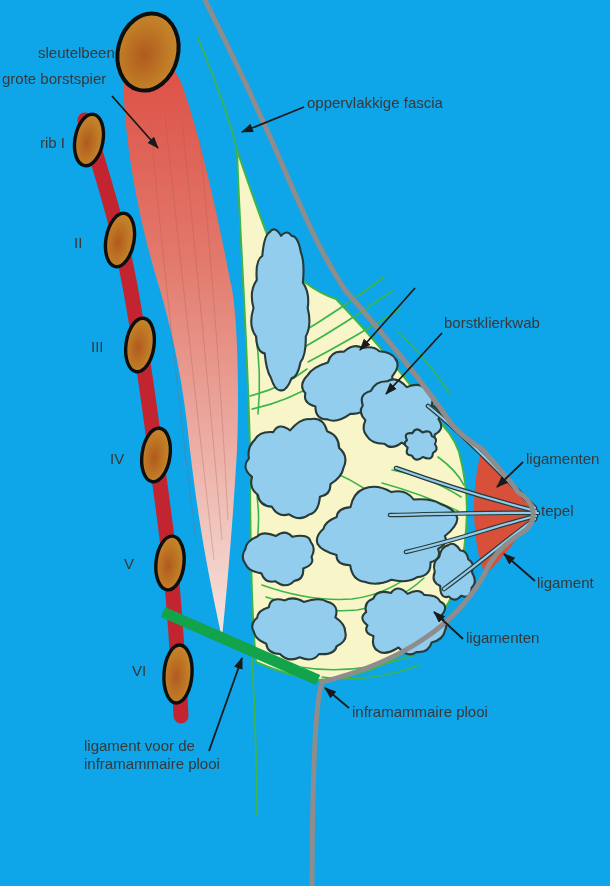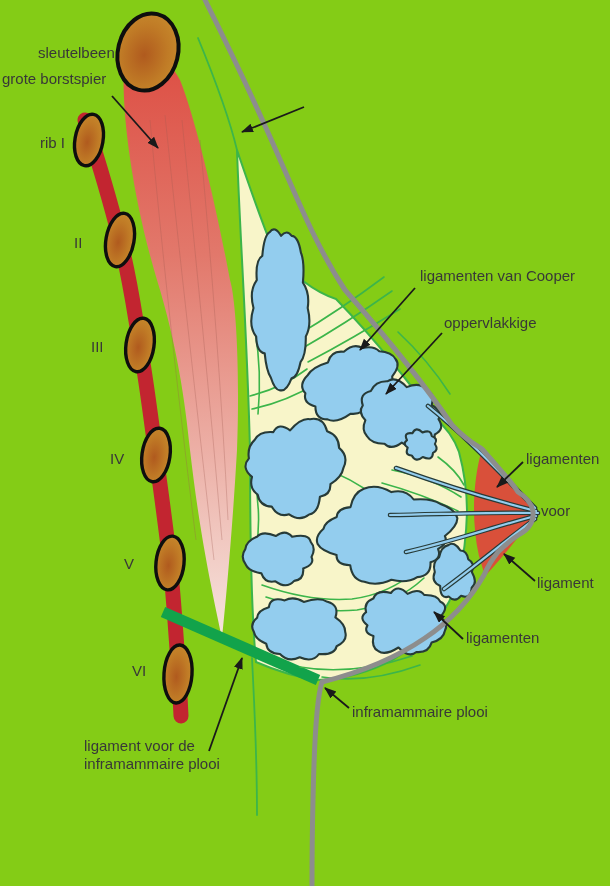--- a/index.html
+++ b/index.html
@@ -1,16 +1,16 @@
 <!DOCTYPE html>
 <html style="--skin: #8d8d8d; --fascia_green: #3cb54a; --ligament_green: #12a34b; --fat_yellow: #f8f5c9; --gland_blue: #93cdee; --gland_outline: #273b38; --bone_orange: #c9902f; --bone_core: #b05a1e; --rib_red: #c22530; --muscle_red: #dd4d42; --muscle_pale: #f6e4de; --areola_red: #d9503a; --text: #383838; --arrow: #1a1a1a;"><head>
 <meta charset="utf-8">
 <style>
   html,body{margin:0;padding:0;background:#ffffff;}
-  .fig{position:relative;width:610px;height:886px;background:#84cc16;overflow:hidden;
+  .fig{position:relative;width:610px;height:886px;background:#0ea5e9;overflow:hidden;
        font-family:"Liberation Sans","DejaVu Sans",sans-serif;}
   .fig svg{position:absolute;left:0;top:0;}
   .lbl{position:absolute;font-size:15px;line-height:18px;color:var(--text,#383838);
        white-space:nowrap;}
   .lbl.wrap{white-space:normal;width:152px;}
   
   .skin{fill:none;stroke:var(--skin,#8d8d8d);stroke-width:5;stroke-linecap:round;stroke-linejoin:round;}
   .fascia{fill:none;stroke:var(--fascia_green,#3cb54a);stroke-width:1.8;stroke-linecap:round;}
   .fat{fill:var(--fat_yellow,#f8f5c9);stroke:var(--fascia_green,#3cb54a);stroke-width:2;}
   .coop{fill:none;stroke:var(--fascia_green,#3cb54a);stroke-width:1.6;stroke-linecap:round;}
@@ -155,21 +155,21 @@
 </svg>
 
   <div class="lbl" style="left:38px;top:44px">sleutelbeen</div>
   <div class="lbl" style="left:2px;top:70px">grote borstspier</div>
   <div class="lbl" style="left:40px;top:134px">rib I</div>
   <div class="lbl" style="left:74px;top:234px">II</div>
   <div class="lbl" style="left:91px;top:338px">III</div>
   <div class="lbl" style="left:110px;top:450px">IV</div>
   <div class="lbl" style="left:124px;top:555px">V</div>
   <div class="lbl" style="left:132px;top:662px">VI</div>
-  <div class="lbl" style="left:420px;top:267px">ligamenten van Cooper</div>
-  <div class="lbl" style="left:444px;top:314px">oppervlakkige</div>
+  <div class="lbl" style="left:307px;top:94px">oppervlakkige fascia</div>
+  <div class="lbl" style="left:444px;top:314px">borstklierkwab</div>
   <div class="lbl" style="left:526px;top:450px">ligamenten</div>
-  <div class="lbl" style="left:541px;top:502px">voor</div>
+  <div class="lbl" style="left:541px;top:502px">tepel</div>
   <div class="lbl" style="left:537px;top:574px">ligament</div>
   <div class="lbl" style="left:466px;top:629px">ligamenten</div>
   <div class="lbl wrap" style="left:84px;top:737px">ligament voor de inframammaire plooi</div>
   <div class="lbl" style="left:352px;top:703px">inframammaire plooi</div>
 </div>
 
 </body></html>

